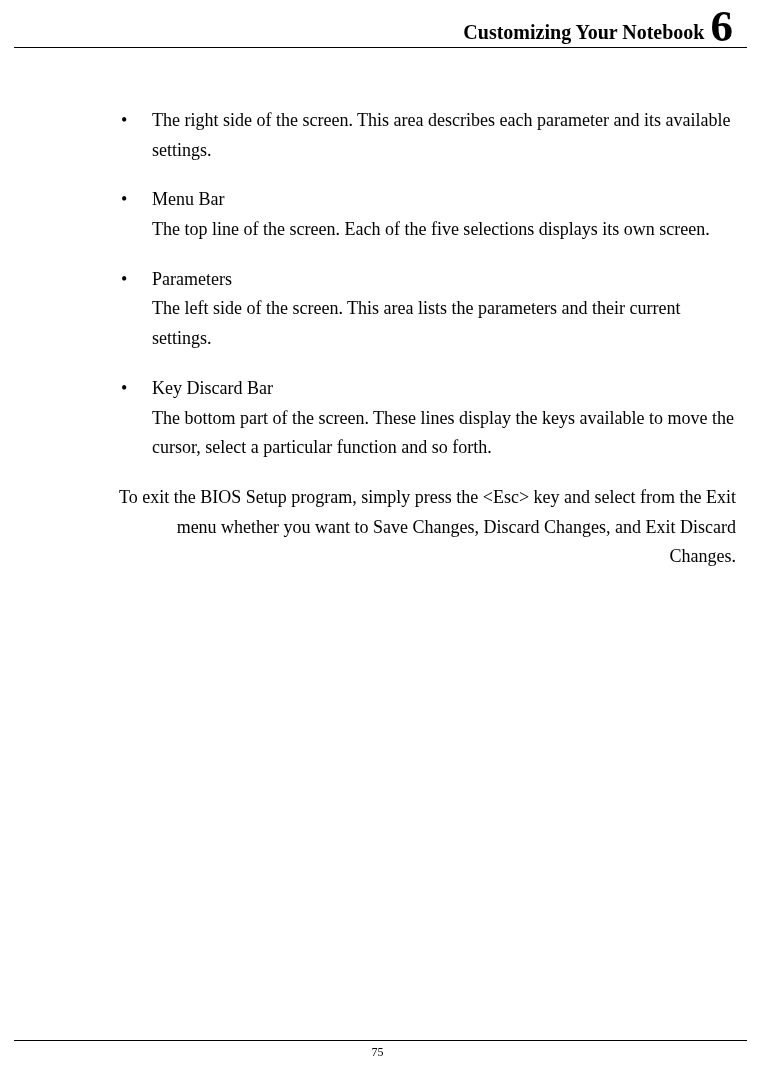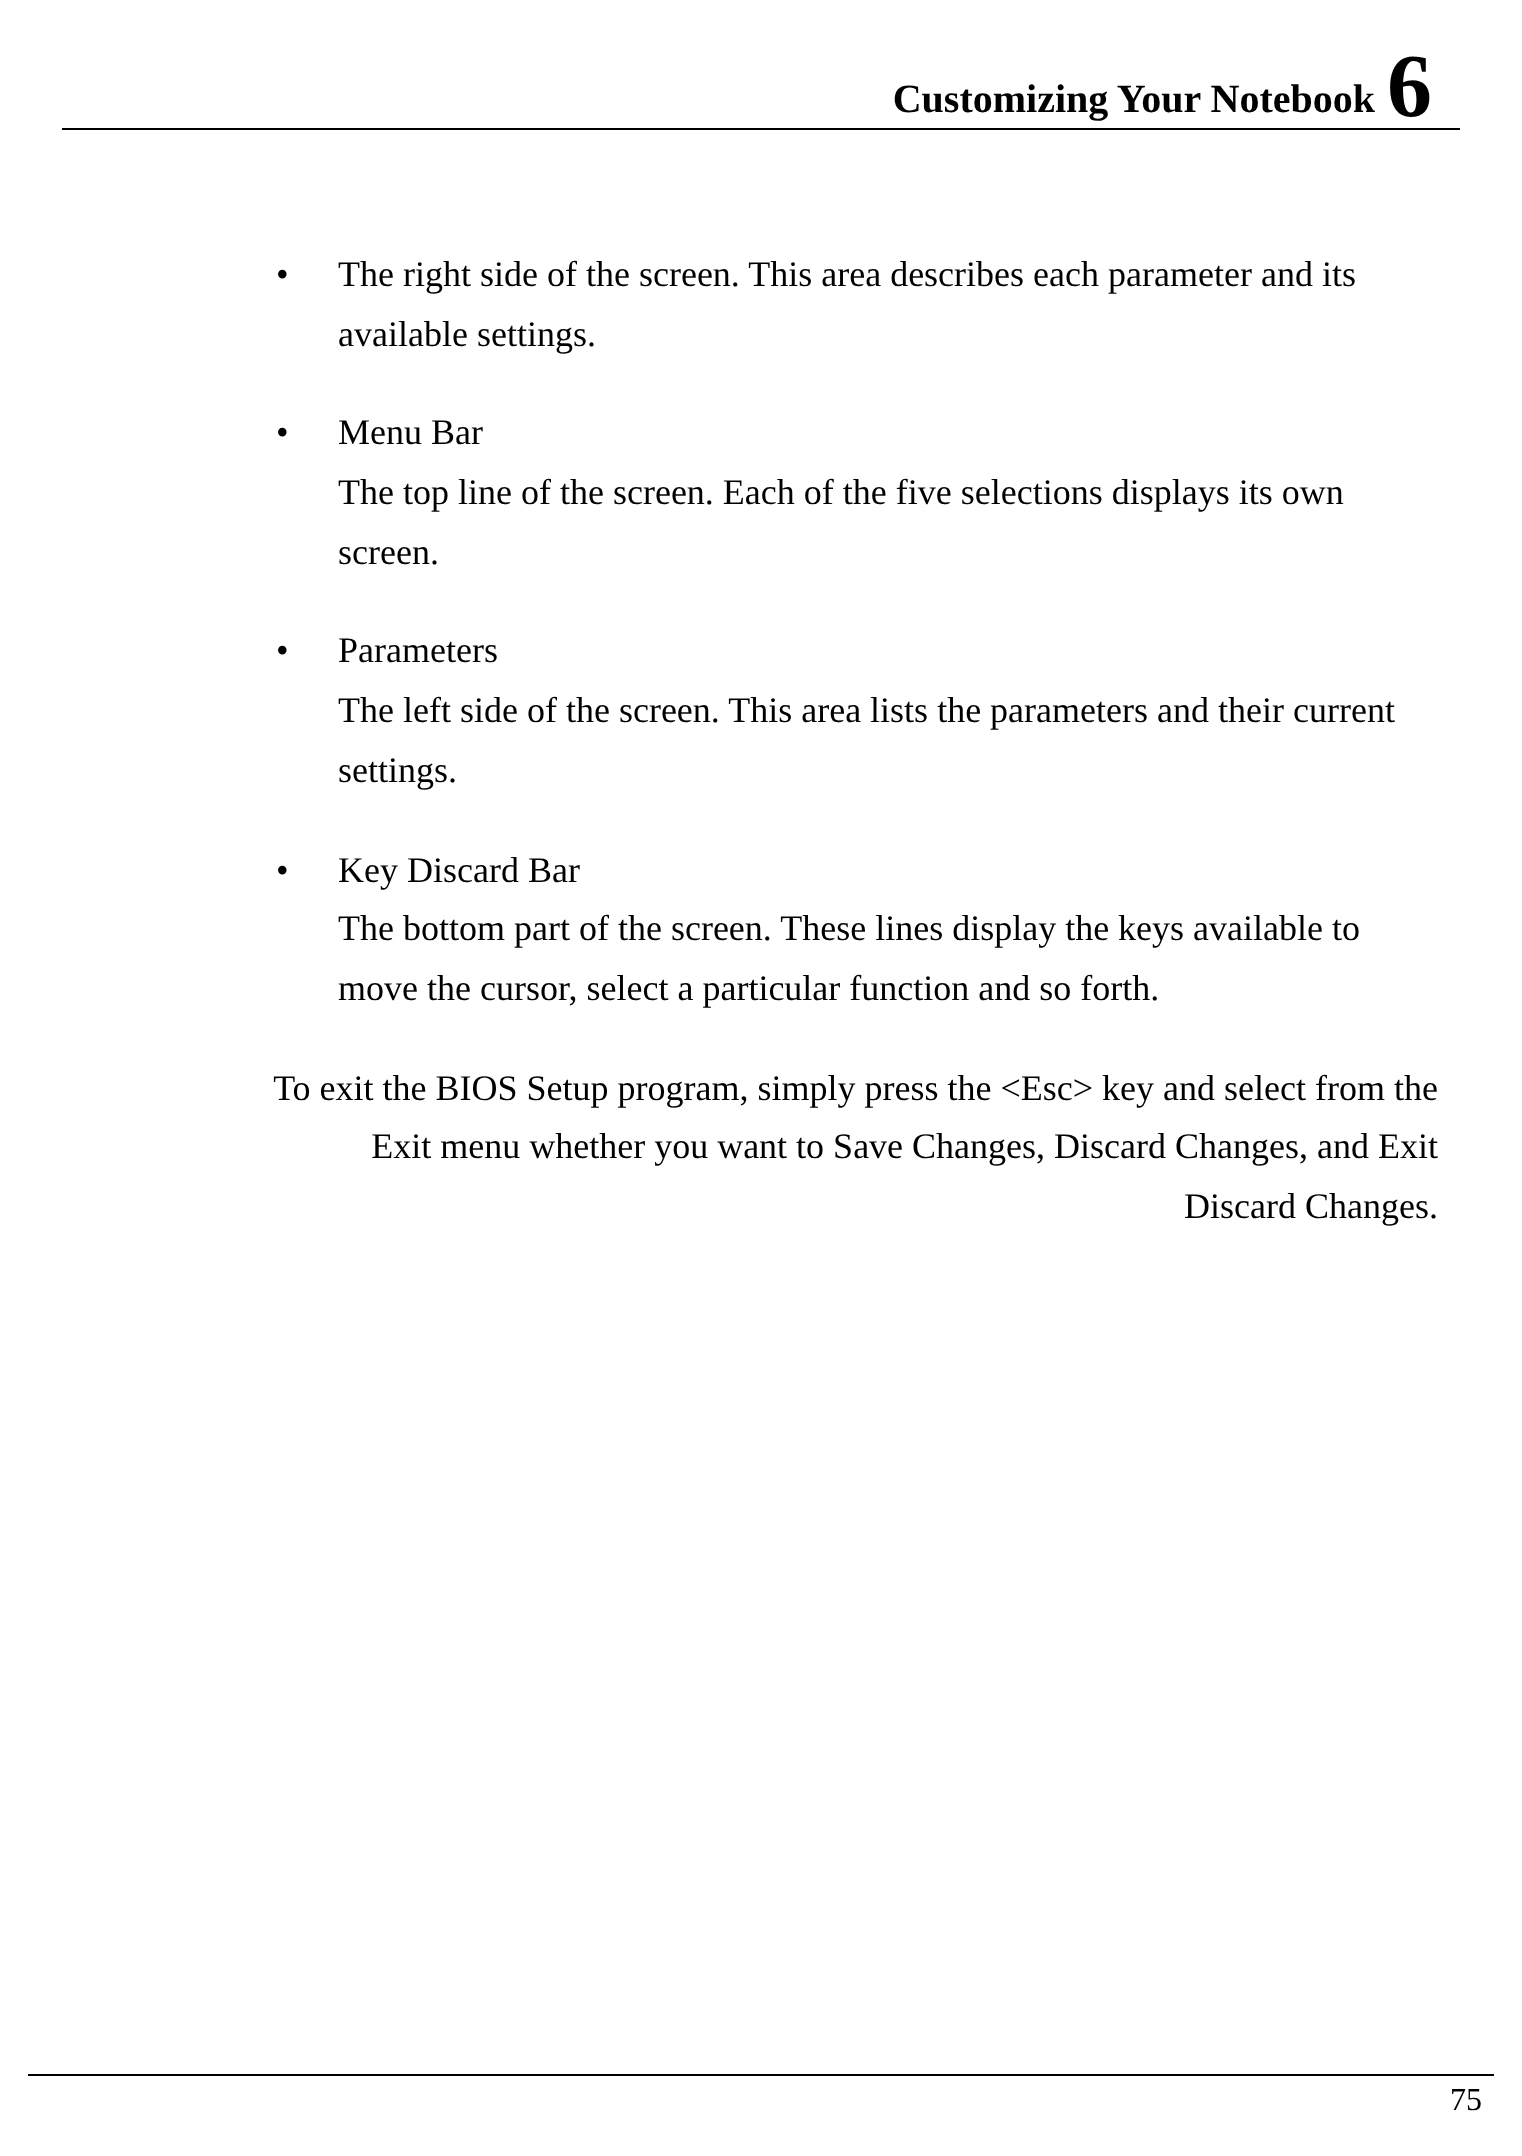--- a/index.html
+++ b/index.html
@@ -11,21 +11,21 @@
       width: 761px;
       height: 1078px;
       background: #ffffff;
       font-family: Garamond, Georgia, 'Times New Roman', serif;
       color: #000000;
       position: relative;
     }
     .page {
       width: 100%;
       height: 100%;
-      padding: 17px;
+      padding: 0;
     }
     .header {
       display: flex;
       justify-content: flex-end;
       align-items: baseline;
       padding: 2px 14px 0 0;
       border-bottom: 1.5px solid #000;
       margin: 0 14px 0 14px;
       height: 48px;
     }
@@ -71,24 +71,24 @@
       margin-top: 12px;
       padding-right: 5px;
       text-align: right;
     }
     .footer {
       position: absolute;
       bottom: 18px;
       left: 14px;
       right: 14px;
       border-top: 1.5px solid #000;
-      text-align: right;
+      text-align: center;
       padding-top: 4px;
       padding-right: 6px;
-      font-size: 16px;
+      font-size: 12px;
     }
   </style>
 </head>
 <body>
 
 <div class="page">
 
   <div class="header">
     <span class="header-title">Customizing Your Notebook</span>
     <span class="chapter-number">6</span>

